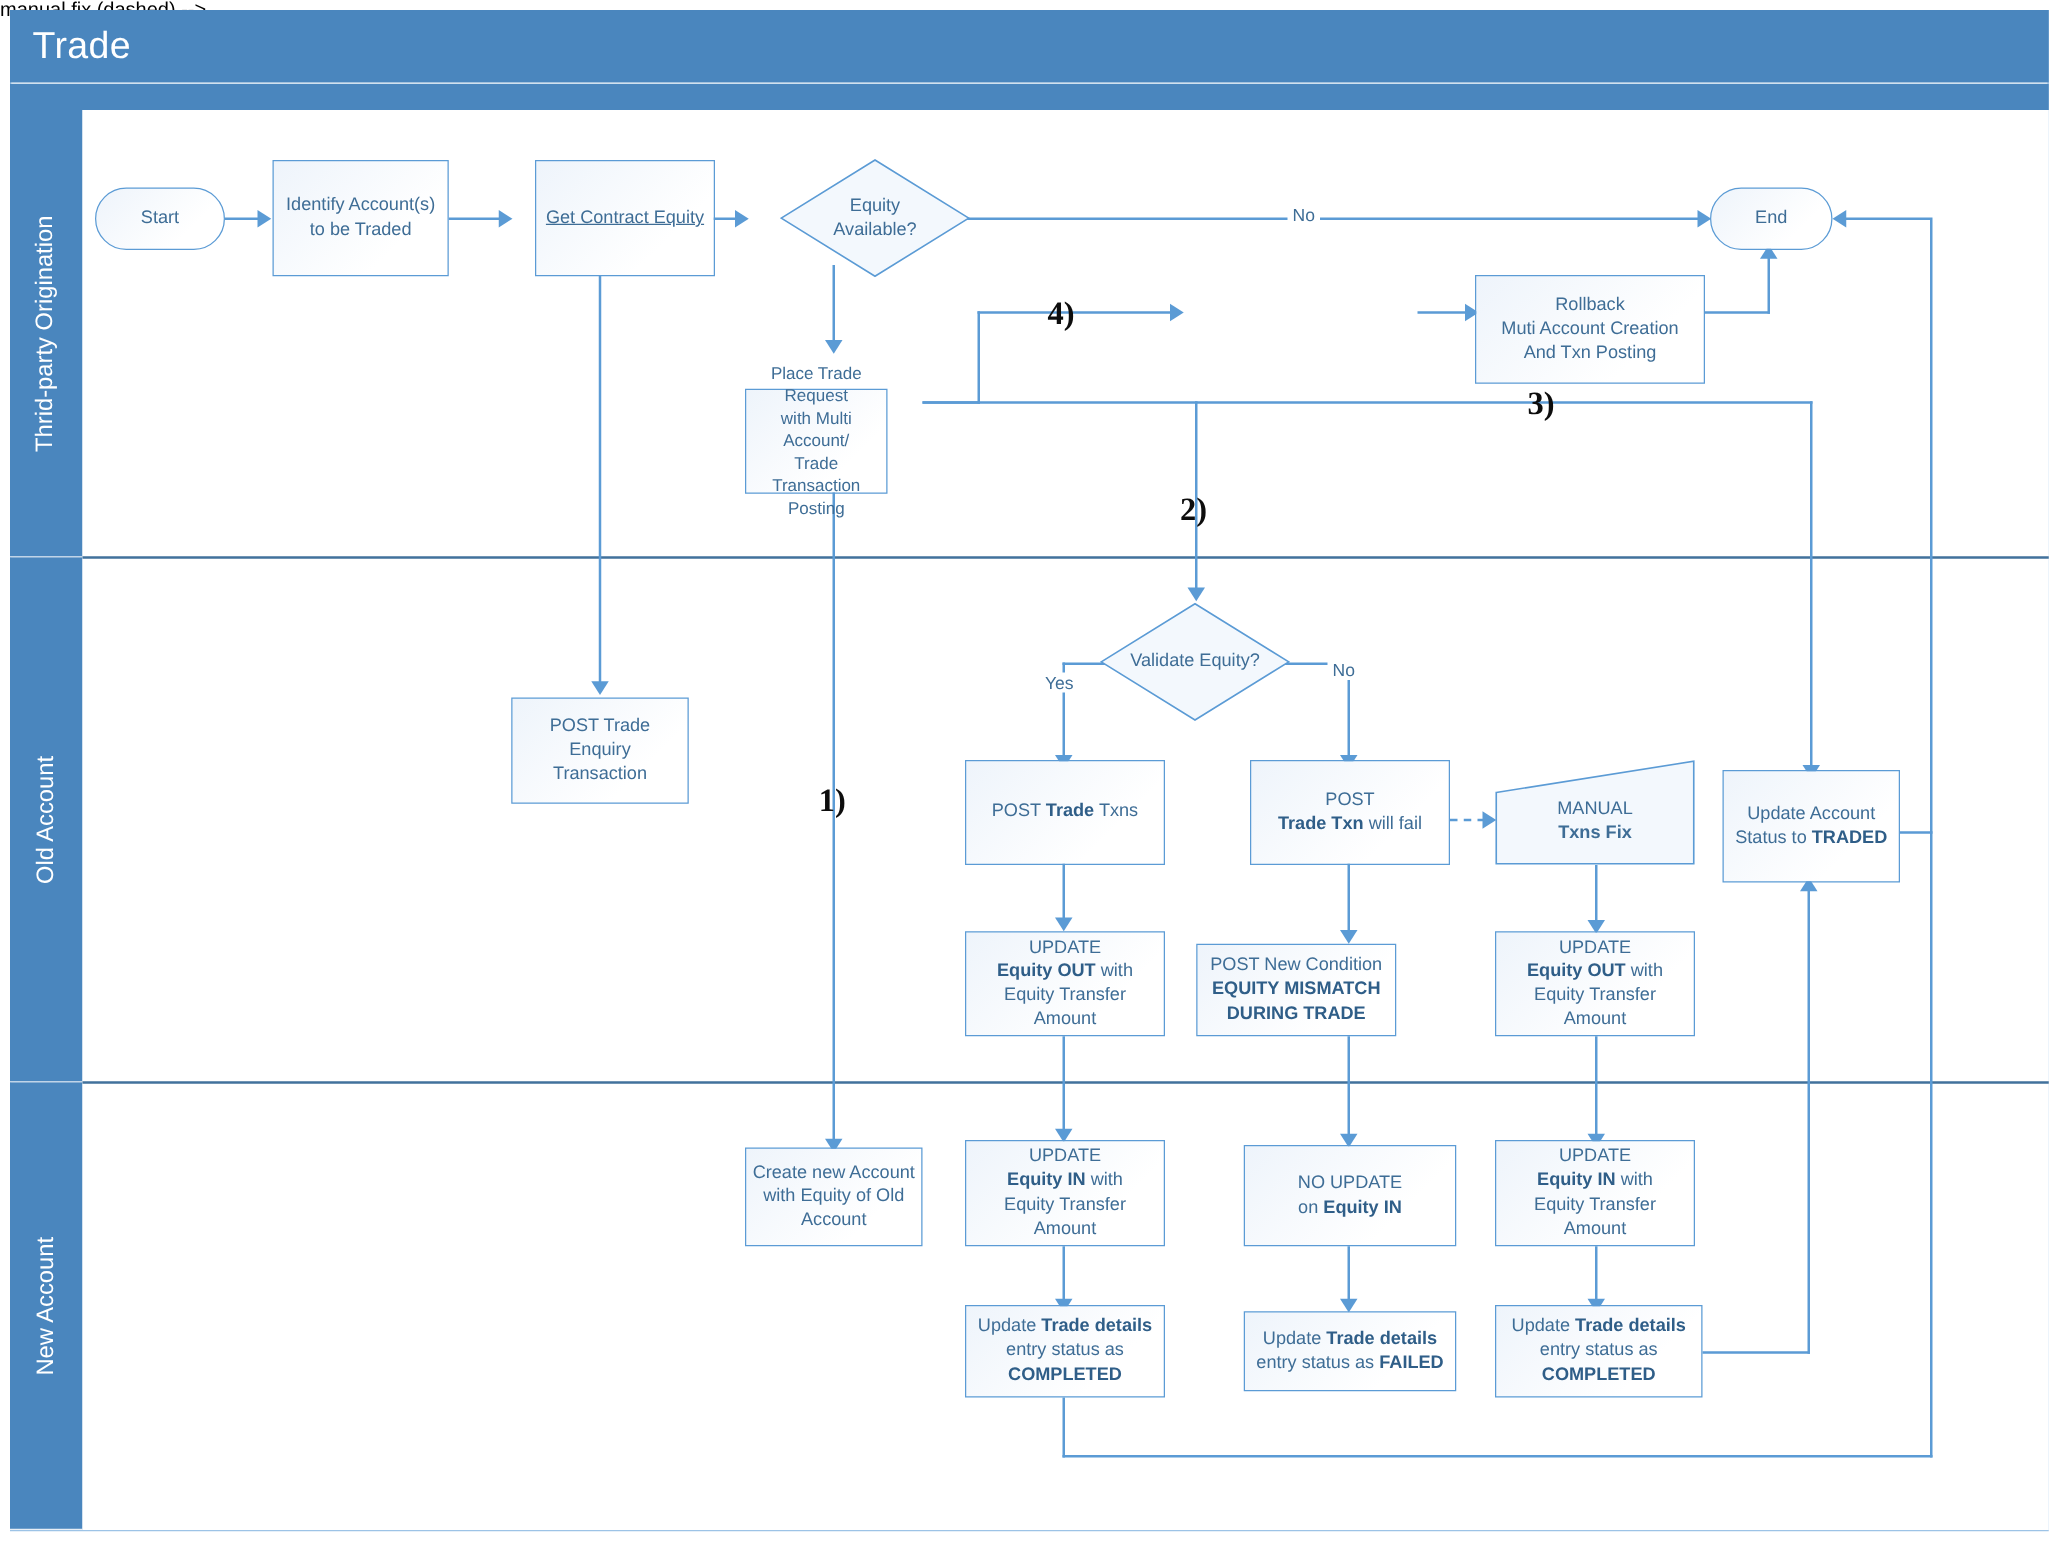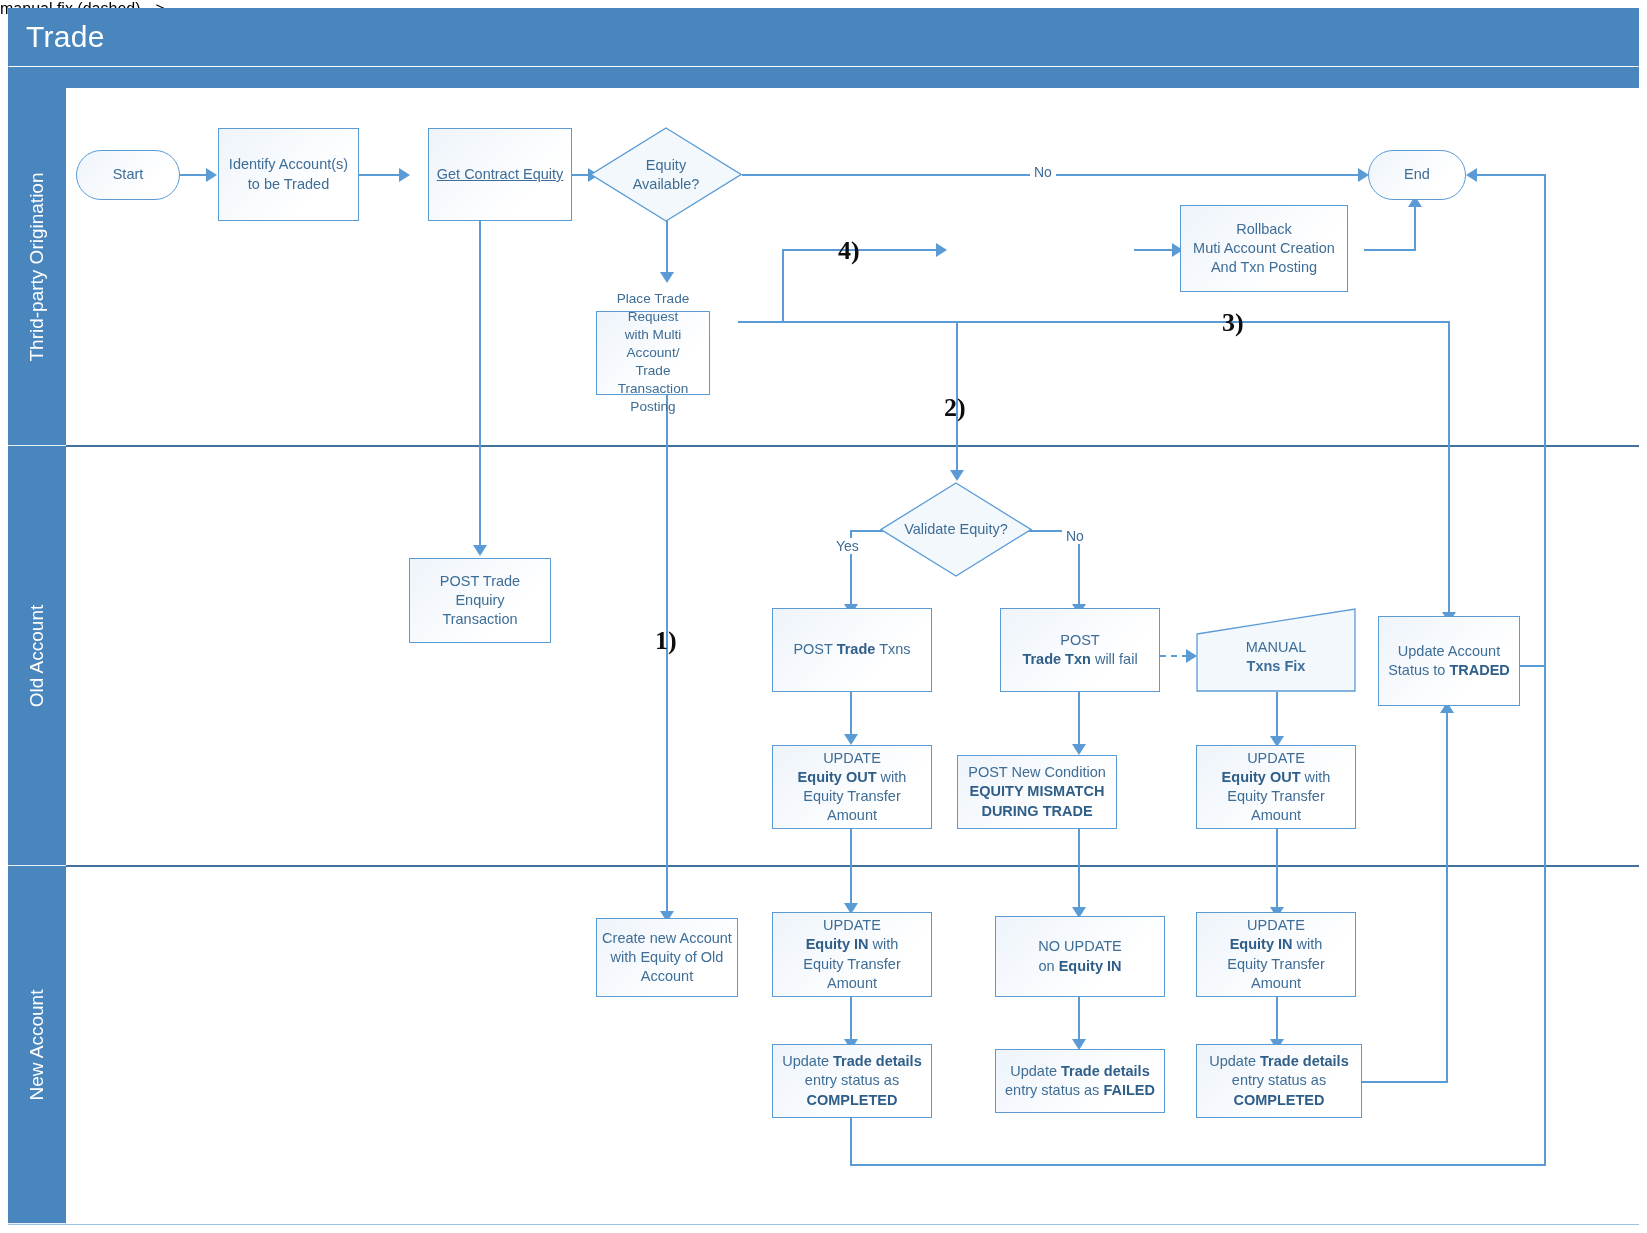--- a/index.html
+++ b/index.html
@@ -208,33 +208,33 @@
   </div>
 
   <div class="node" style="left:218px;top:128px;width:141px;height:93px;">
     <span>Identify Account(s)<br>to be Traded</span>
   </div>
 
   <div class="node" style="left:428px;top:128px;width:144px;height:93px;text-decoration:underline;">
     <span>Get Contract Equity</span>
   </div>
 
-  <div class="diamond" style="left:590px;top:127px;width:152px;height:95px;">
+  <div class="diamond" style="left:624px;top:127px;width:152px;height:95px;">
     <svg class="dshape" viewBox="0 0 152 95" preserveAspectRatio="none">
       <polygon points="76,1 151,47.5 76,94 1,47.5" fill="#f3f8fd" stroke="#5b9bd5" stroke-width="1.3"></polygon>
     </svg>
     <span class="dtxt">Equity<br>Available?</span>
   </div>
 
   <div class="node" style="left:596px;top:284px;width:114px;height:84px;font-size:13.6px;margin-top:27px;">
     <span>Place Trade Request<br>with Multi Account/<br>Trade Transaction<br>Posting</span>
   </div>
 
 
-  <div class="node" style="left:1180px;top:205px;width:168px;height:87px;">
+  <div class="node" style="left:1180px;top:220px;width:184px;height:87px;">
     <span>Rollback<br>Muti Account Creation<br>And Txn Posting</span>
   </div>
 
   <div class="node term" style="left:1368px;top:150px;width:98px;height:50px;">
     <span>End</span>
   </div>
 
   <div class="node" style="left:409px;top:558px;width:142px;height:85px;">
     <span>POST Trade Enquiry<br>Transaction</span>
   </div>

